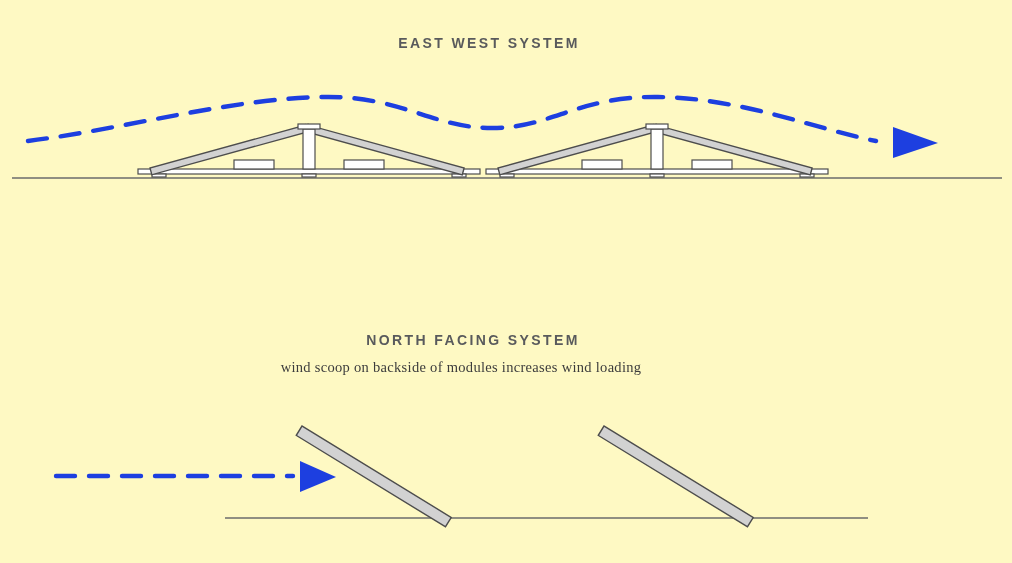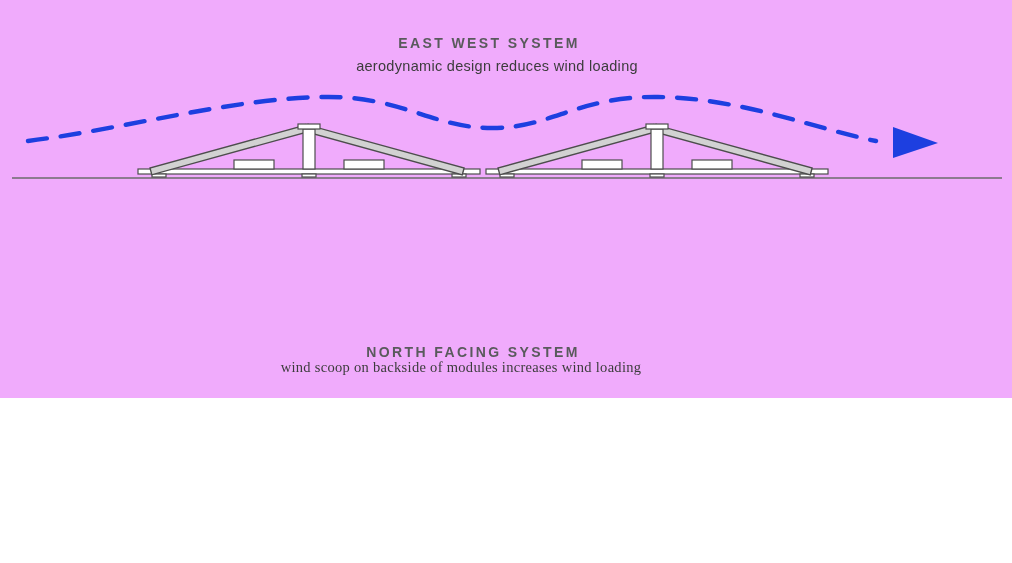--- a/index.html
+++ b/index.html
@@ -4,22 +4,22 @@
 <style>
   html, body {
     margin: 0;
     padding: 0;
     background: #ffffff;
     font-family: "Liberation Sans", sans-serif;
   }
   .canvas {
     position: relative;
     width: 1012px;
-    height: 398px;
-    background: #f0abfc;
+    height: 563px;
+    background: #fef9c3;
     overflow: hidden;
   }
   .diagram-svg {
     position: absolute;
     left: 0;
     top: 0;
     width: 1012px;
     height: 563px;
   }
   .caption {
@@ -48,23 +48,22 @@
                  stroke-dasharray: 19 14; }
   .wind-dash-straight { fill: none; stroke-width: 4.4; stroke-linecap: round;
                  stroke-dasharray: 19 14; }
 </style>
 </head>
 <body>
 
 <div class="canvas">
 
   <h2 class="caption title" style="left:489px; top:35px;">EAST WEST SYSTEM</h2>
-  <p class="caption subtitle" style="left:497px; top:58px;">aerodynamic design reduces wind loading</p>
 
-  <h2 class="caption title" style="left:473px; top:344px;">NORTH FACING SYSTEM</h2>
+  <h2 class="caption title" style="left:473px; top:332px;">NORTH FACING SYSTEM</h2>
   <p class="caption subtitle" style="left:461px; top:359px;font-family:Liberation Serif, serif;">wind scoop on backside of modules increases wind loading</p>
 
   <svg class="diagram-svg" viewBox="0 0 1012 563">
 
     <defs>
 
       <g id="tent">
 
         <rect class="frame" x="0" y="46" width="342" height="5" fill="#ffffff"></rect>
 

